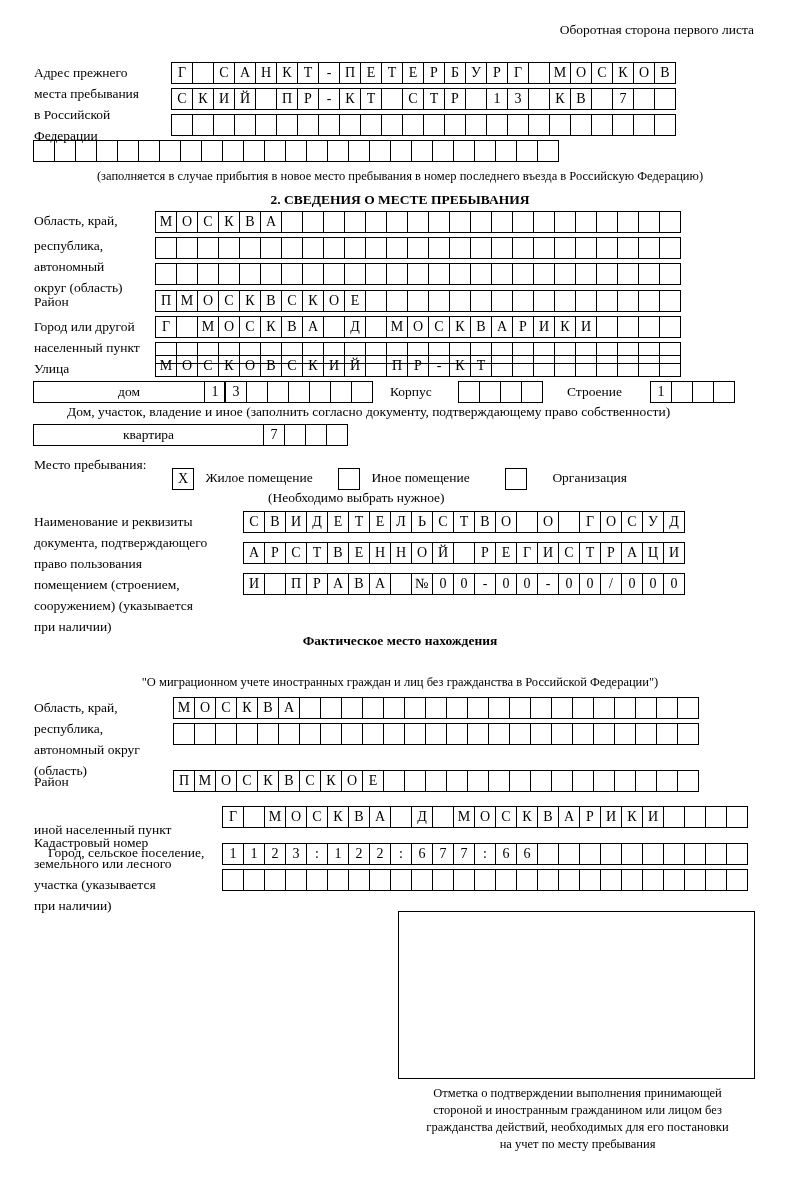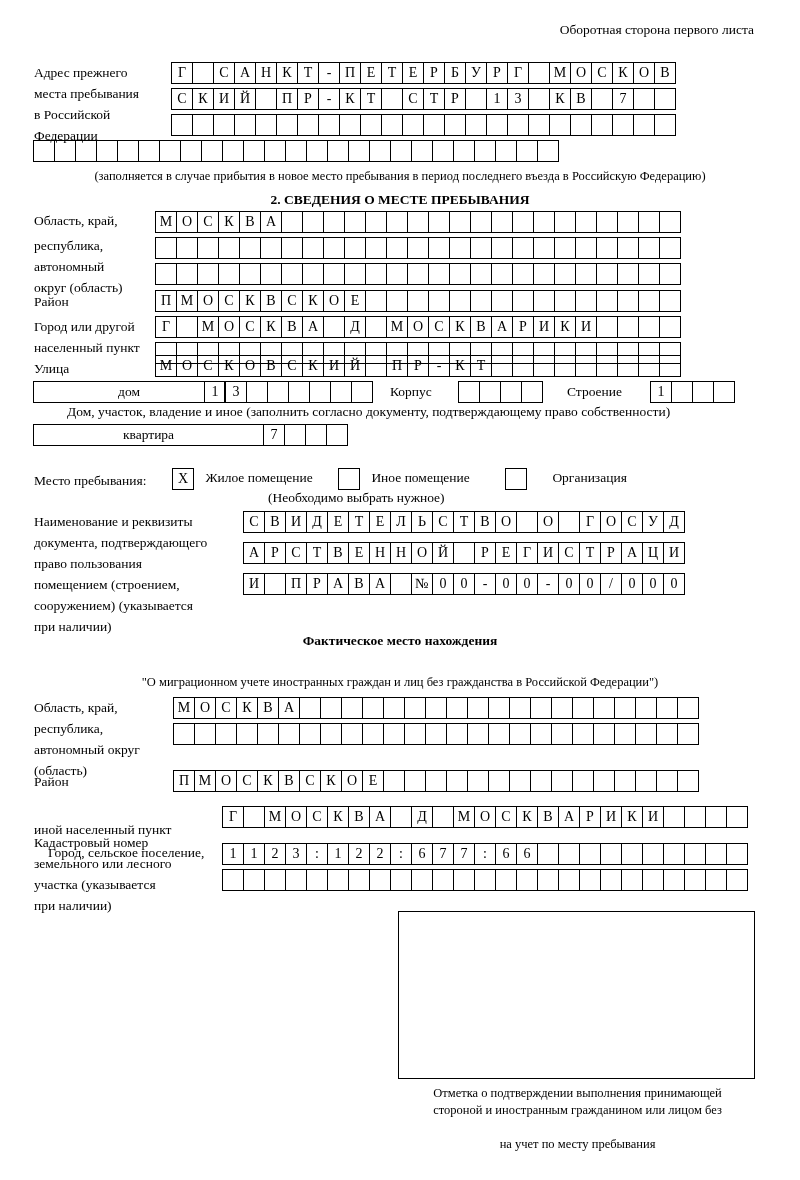--- a/index.html
+++ b/index.html
@@ -159,21 +159,21 @@
       <div class="cell"></div>
       <div class="cell"></div>
       <div class="cell"></div>
       <div class="cell"></div>
       <div class="cell"></div>
       <div class="cell"></div>
       <div class="cell"></div>
       <div class="cell"></div>
     </div>
 
-  <div class="note" style="left:0px;top:168px;width:800px;">(заполняется в случае прибытия в новое место пребывания в период последнего въезда в Российскую Федерацию)</div>
+  <div class="note" style="left:0px;top:168px;width:800px;">(заполняется в случае прибытия в новое место пребывания в номер последнего въезда в Российскую Федерацию)</div>
 
   <div class="note bold" style="left:0px;top:192px;width:800px;font-size:13.5px;">2. СВЕДЕНИЯ О МЕСТЕ ПРЕБЫВАНИЯ</div>
 
   <div class="textline lbl" style="left:34px;top:212px;">Область, край,</div>
   <div class="textline lbl" style="left:34px;top:237px;">республика,</div>
   <div class="textline lbl" style="left:34px;top:258px;">автономный</div>
   <div class="textline lbl" style="left:34px;top:279px;">округ (область)</div>
 
   <div class="row" id="r2a" style="left:155px;top:211px;">
       <div class="cell">М</div>
@@ -402,21 +402,21 @@
   <div class="textline lbl-sm" style="left:34px;top:404px;">Дом, участок, владение и иное (заполнить согласно документу, подтверждающему право собственности)</div>
 
   <div class="labelbox" style="left:33px;top:424px;width:231px;">квартира</div>
   <div class="row" id="r2flat" style="left:263px;top:424px;">
       <div class="cell">7</div>
       <div class="cell"></div>
       <div class="cell"></div>
       <div class="cell"></div>
     </div>
 
-  <div class="textline lbl" style="left:34px;top:472px;">Место пребывания:</div>
+  <div class="textline lbl" style="left:34px;top:456px;">Место пребывания:</div>
   <div class="textline" style="left:172px;top:468px;">
     <span class="chk">Х</span>
     <span class="lbl" style="margin-left:8px;">Жилое помещение</span>
   </div>
   <div class="textline" style="left:338px;top:468px;">
     <span class="chk"></span>
     <span class="lbl" style="margin-left:8px;">Иное помещение</span>
   </div>
   <div class="textline" style="left:505px;top:468px;">
     <span class="chk"></span>
@@ -678,15 +678,16 @@
       <div class="cell"></div>
       <div class="cell"></div>
       <div class="cell"></div>
       <div class="cell"></div>
       <div class="cell"></div>
     </div>
 
   <div class="bigbox" style="left:398px;top:911px;width:357px;height:168px;"></div>
   <div class="note" style="left:375px;top:1085px;width:405px;">Отметка о подтверждении выполнения принимающей</div>
   <div class="note" style="left:375px;top:1102px;width:405px;">стороной и иностранным гражданином или лицом без</div>
+  <div class="note" style="left:375px;top:1119px;width:405px;">гражданства действий, необходимых для его постановки</div>
   <div class="note" style="left:375px;top:1136px;width:405px;">на учет по месту пребывания</div>
 
 </div>
 
 </body></html>

